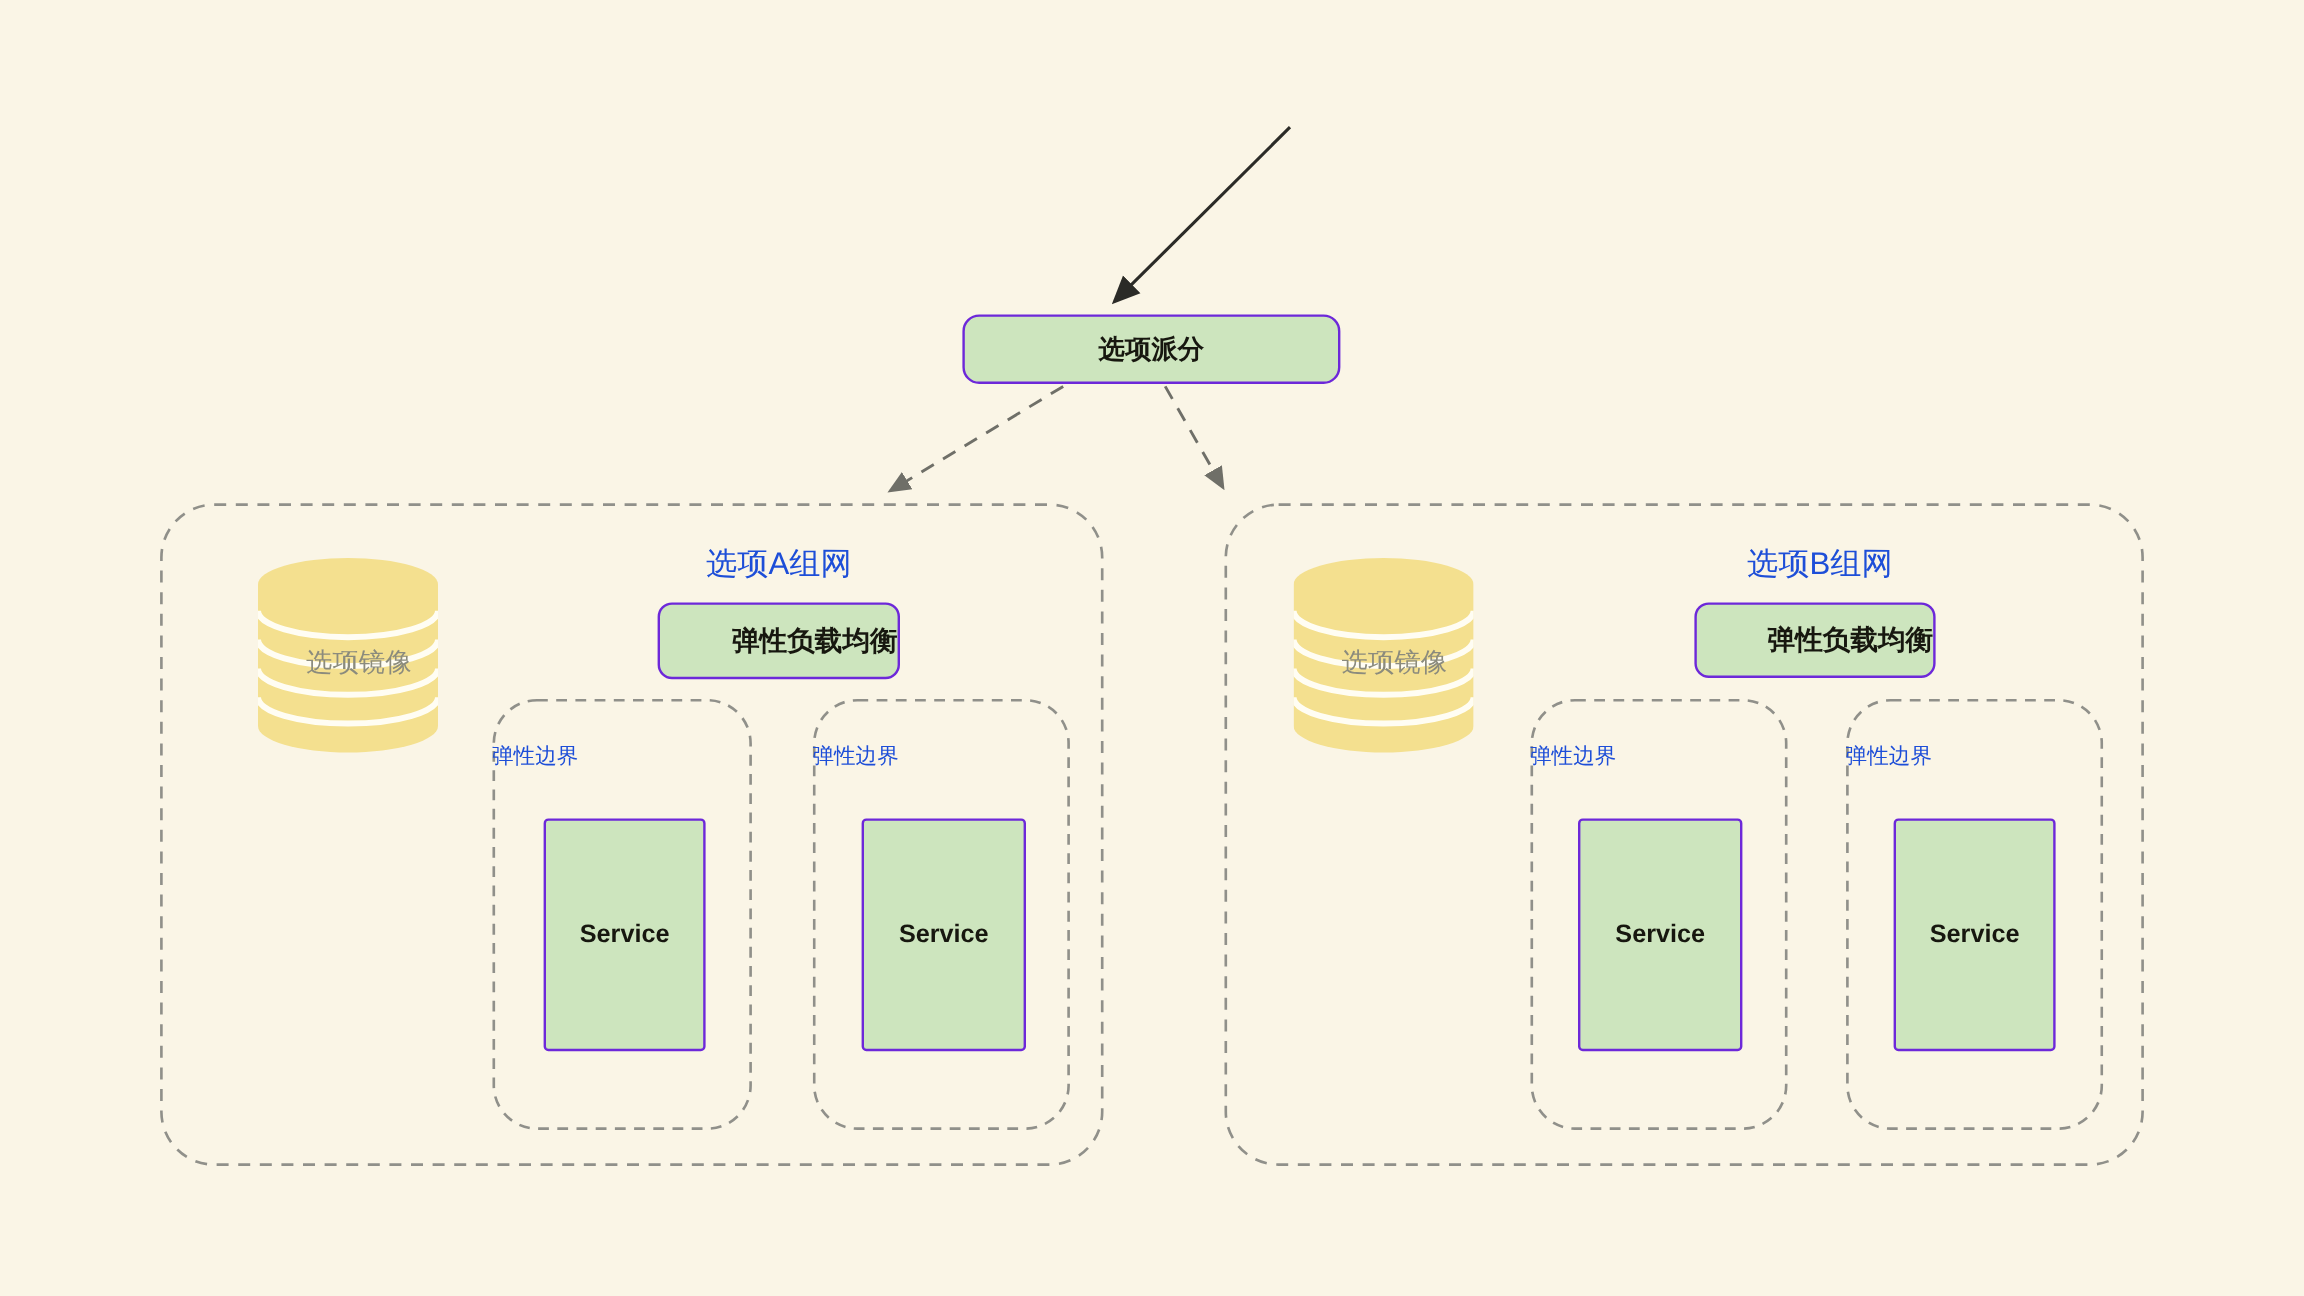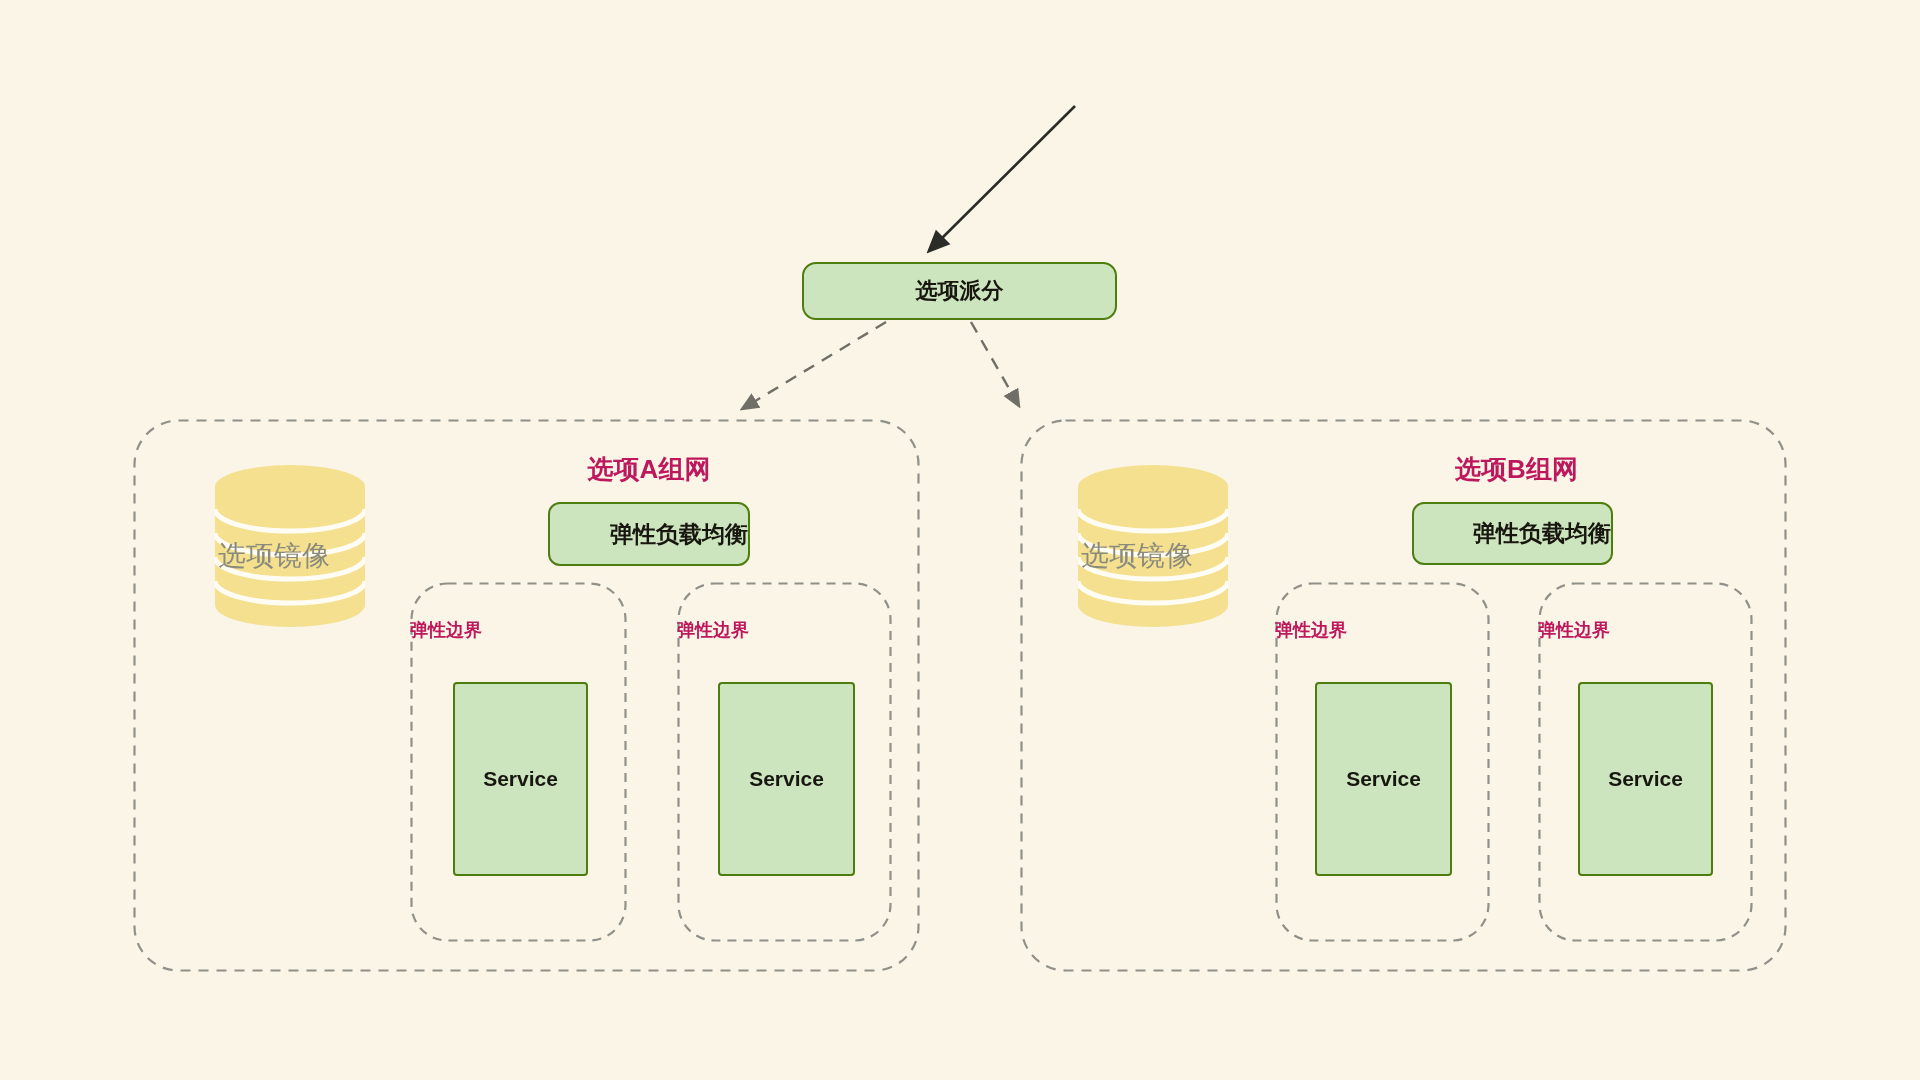--- a/index.html
+++ b/index.html
@@ -5,35 +5,35 @@
   html,body{margin:0;padding:0;background:#FAF5E6;}
   .stage{
     position:relative;width:1920px;height:1080px;overflow:hidden;
     background:#FAF5E6;
     font-family:"Liberation Sans","DejaVu Sans",sans-serif;
   }
   .abs{position:absolute;box-sizing:border-box;}
   
   .node{
     background:#CDE5BE;
-    border:2px solid #4d7c0f;
+    border:2px solid #6d28d9;
     display:flex;align-items:center;justify-content:center;
     font-weight:bold;color:#17170F;
   }
   .root-node{border-radius:14px;font-size:22px;}
   .lb-node{border-radius:12px;font-size:23px;justify-content:flex-end;}
   .service-node{border-radius:4px;font-size:21px;}
   
   .frame-svg{position:absolute;left:0;top:0;}
-  .muted{color:#be185d;font-weight:bold;}
+  .muted{color:#1d4ed8;}
   .group-title{font-size:26px;text-align:center;line-height:36px;}
   .boundary-title{font-size:18px;line-height:40px;}
   .db-label{
-    position:absolute;left:3px;right:0;text-align:left;
-    font-size:28px;color:#8B8B7D;
+    position:absolute;left:18px;right:0;text-align:center;
+    font-size:22px;color:#8B8B7D;
   }
   .arrow-layer{position:absolute;left:0;top:0;pointer-events:none;}
 </style>
 </head>
 <body>
 
 <div class="stage">
 
   <svg class="arrow-layer" width="1920" height="1080" viewBox="0 0 1920 1080">
     <defs>

